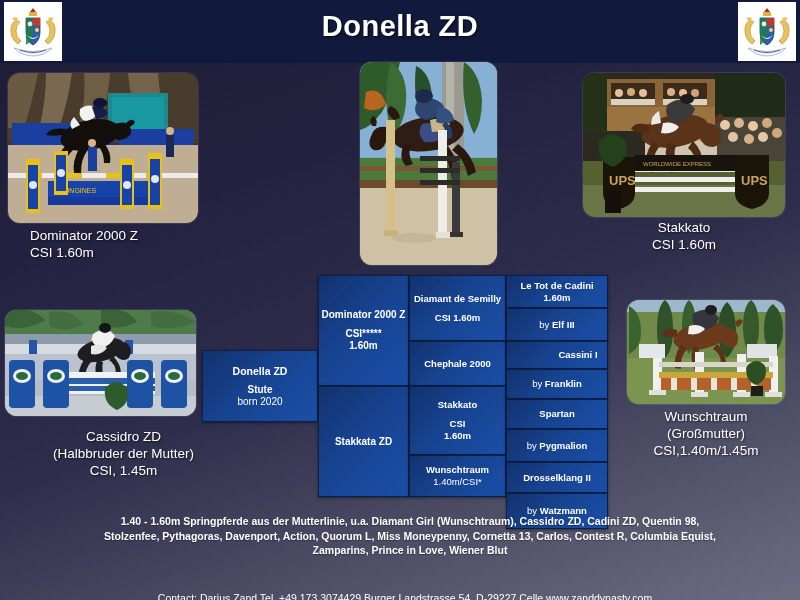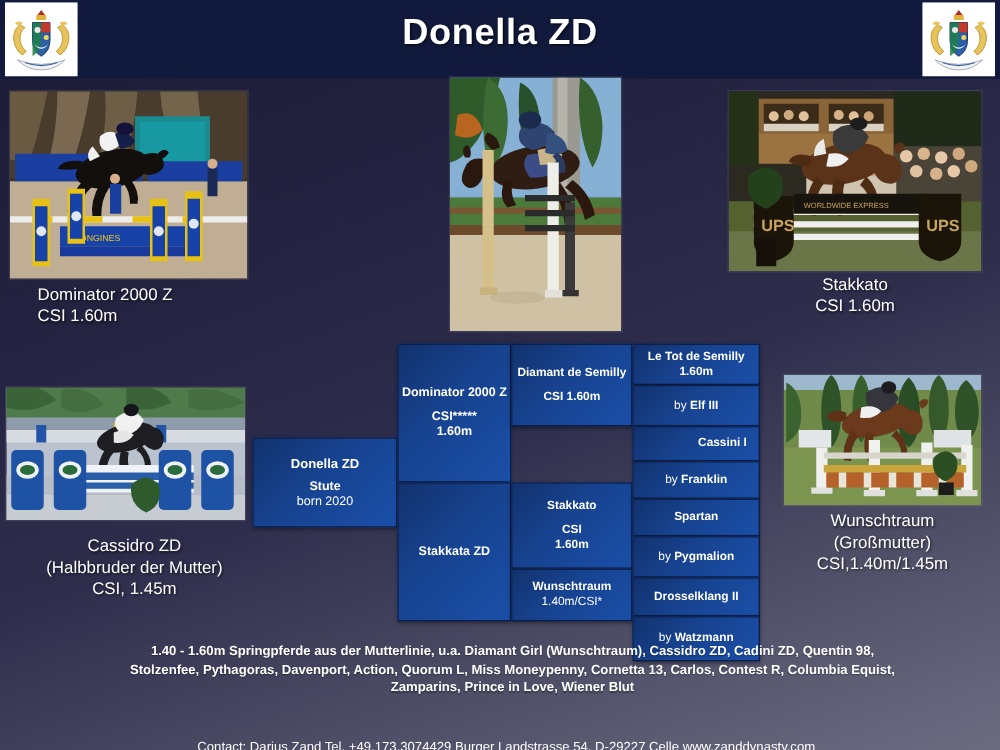--- a/index.html
+++ b/index.html
@@ -40,41 +40,42 @@
   .crest.left  { left: 4px; }
   .crest.right { right: 4px; }
   .crest svg { display:block; width:58px; height:59px; }
 
   
   .photo {
     position: absolute;
     overflow: hidden;
     background: #2a2a33;
     box-shadow: 0 0 0 1px rgba(255,255,255,0.10);
+    border-radius: 12px;
   }
   .photo svg { display: block; width: 100%; height: 100%; }
 
   #photo-dominator   { left: 8px;   top: 73px;  width: 190px; height: 150px; }
   #photo-diamant     { left: 360px; top: 62px;  width: 137px; height: 203px; }
   #photo-stakkato    { left: 583px; top: 73px;  width: 202px; height: 144px; }
   #photo-cassidro    { left: 5px;   top: 310px; width: 191px; height: 106px; }
   #photo-wunschtraum { left: 627px; top: 300px; width: 158px; height: 104px; }
 
   
   .caption {
     position: absolute;
     color: #ffffff;
     font-size: 13.5px;
     line-height: 17px;
     text-shadow: 1px 1px 2px rgba(0,0,0,0.6);
     white-space: pre-line;
   }
   #cap-dominator   { left: 30px;  top: 227px; text-align: left; }
   #cap-stakkato    { left: 583px; top: 219px; width: 202px; text-align: center; }
-  #cap-cassidro    { left: 0px;   top: 428px; width: 215px; text-align: center; }
+  #cap-cassidro    { left: 0px;   top: 428px; width: 215px; text-align: center; padding-left: 16px; }
   #cap-wunschtraum { left: 627px; top: 408px; width: 158px; text-align: center; }
 
   
   .ped-box {
     position: absolute;
     background: linear-gradient(135deg, #12326e 0%, #174390 45%, #1a4fa8 100%);
     color: #ffffff;
     display: flex;
     flex-direction: column;
     align-items: center;
@@ -486,35 +487,38 @@
   <div class="ped-box" id="ped-stakkata">
     <div class="nm">Stakkata ZD</div>
   </div>
 
   <div class="ped-box" id="ped-diamant">
     <div class="nm">Diamant de Semilly</div>
     <div class="gap"></div>
     <div class="sub-b">CSI 1.60m</div>
   </div>
 
+  <div class="ped-box" id="ped-chephale">
+    <div class="nm">Chephale 2000</div>
+  </div>
 
   <div class="ped-box" id="ped-stakkato2">
     <div class="nm">Stakkato</div>
     <div class="gap"></div>
     <div class="sub-b">CSI</div>
     <div class="sub-b">1.60m</div>
   </div>
 
   <div class="ped-box" id="ped-wunsch2">
     <div class="nm">Wunschtraum</div>
     <div class="sub">1.40m/CSI*</div>
   </div>
 
   <div class="ped-box" id="ped-letot">
-    <div class="nm">Le Tot de Semilly</div>
+    <div class="nm">Le Tot de Cadini</div>
     <div class="sub-b">1.60m</div>
   </div>
 
   <div class="ped-box" id="ped-elf">
     <div class="by-line"><span>by </span><b>Elf III</b></div>
   </div>
 
   <div class="ped-box" id="ped-cassini">
     <div class="nm">Cassini I</div>
   </div>

